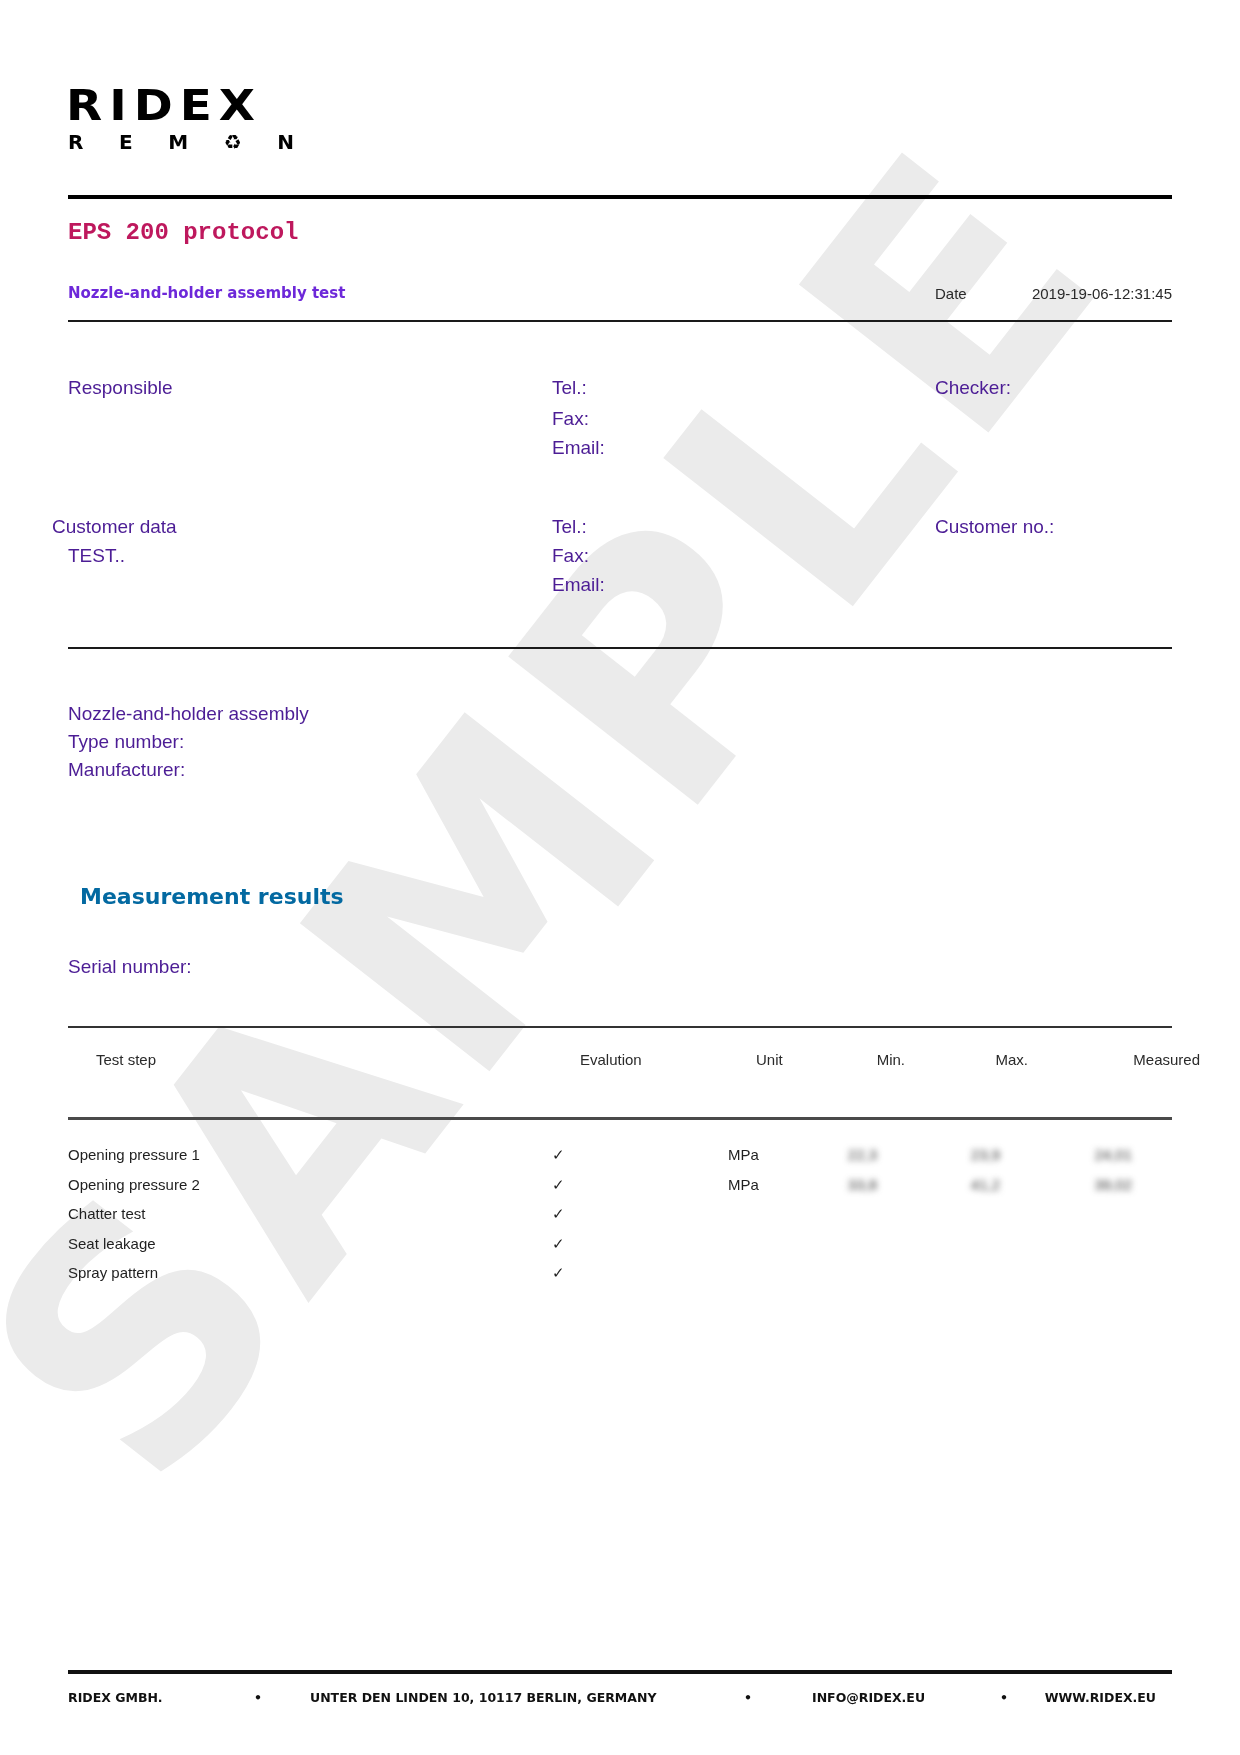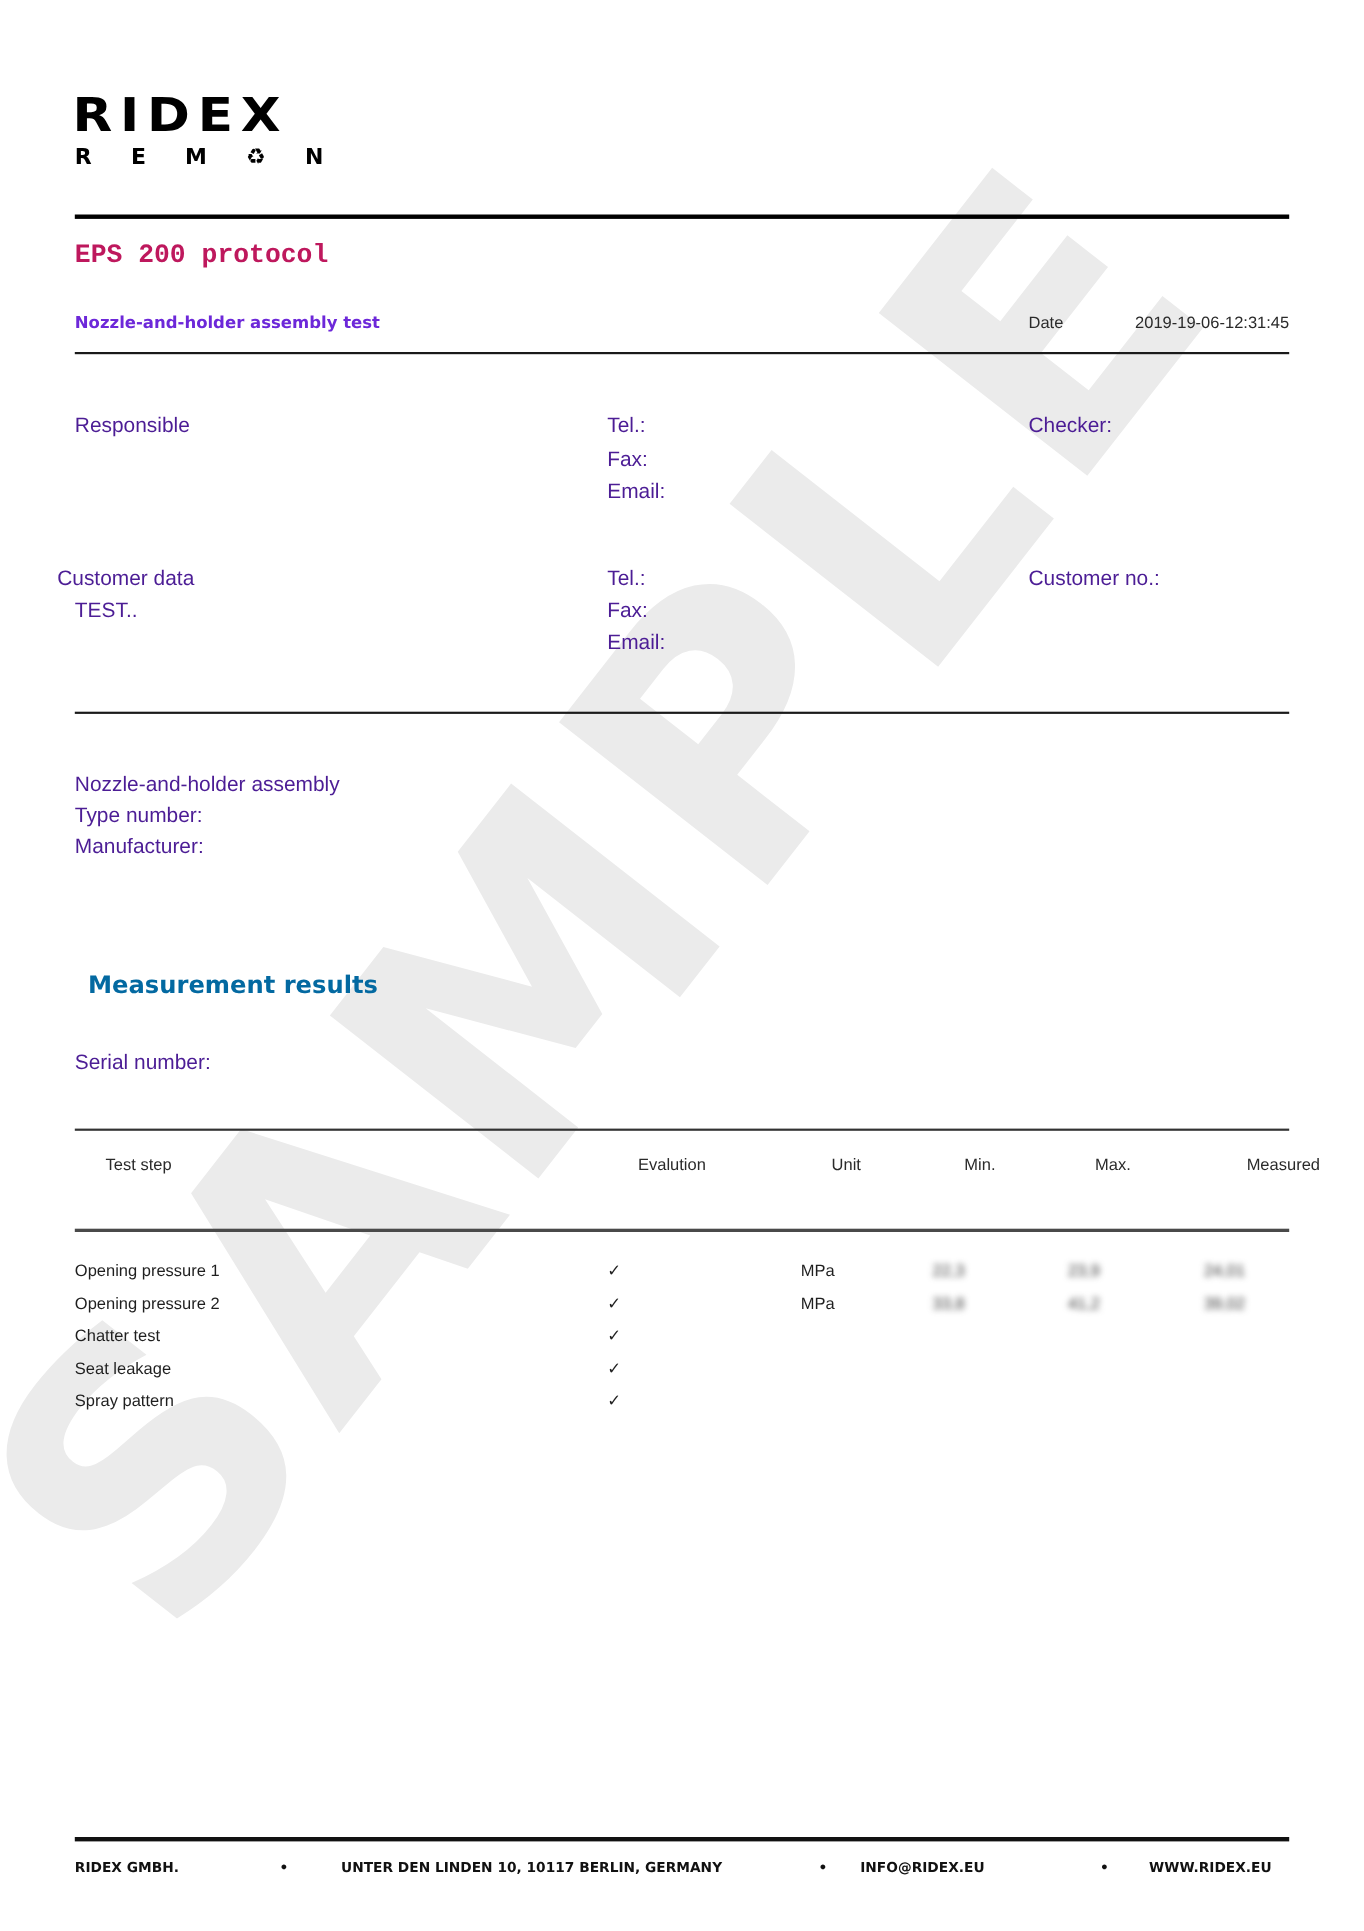--- a/index.html
+++ b/index.html
@@ -70,21 +70,21 @@
   .rule-head { top:195px; height:4px; background:#000; }
   .rule-sub { top:320px; height:2px; background:#1a1a1a; }
   .rule-cust { top:647px; height:2px; background:#1a1a1a; }
   .rule-foot { top:1670px; height:4px; background:#111; }
 
   .footer { position:absolute; left:68px; right:68px; top:1690px; height:20px;
     font-family:"DejaVu Sans", sans-serif; font-weight:bold; font-size:12.5px; color:#111; }
   .footer span { position:absolute; top:0; white-space:nowrap; }
   .f1 { left:0; }   .fb1 { left:186px; }
   .f2 { left:242px; } .fb2 { left:676px; }
-  .f3 { left:714px; } .fb3 { left:932px; }
+  .f3 { left:744px; } .fb3 { left:932px; }
   .f4 { right:16px; }
 </style>
 </head>
 <body>
 
 <div class="layer" id="watermark-layer">
   <div class="watermark">SAMPLE</div>
 </div>
 
 <div class="layer" id="content-layer">

